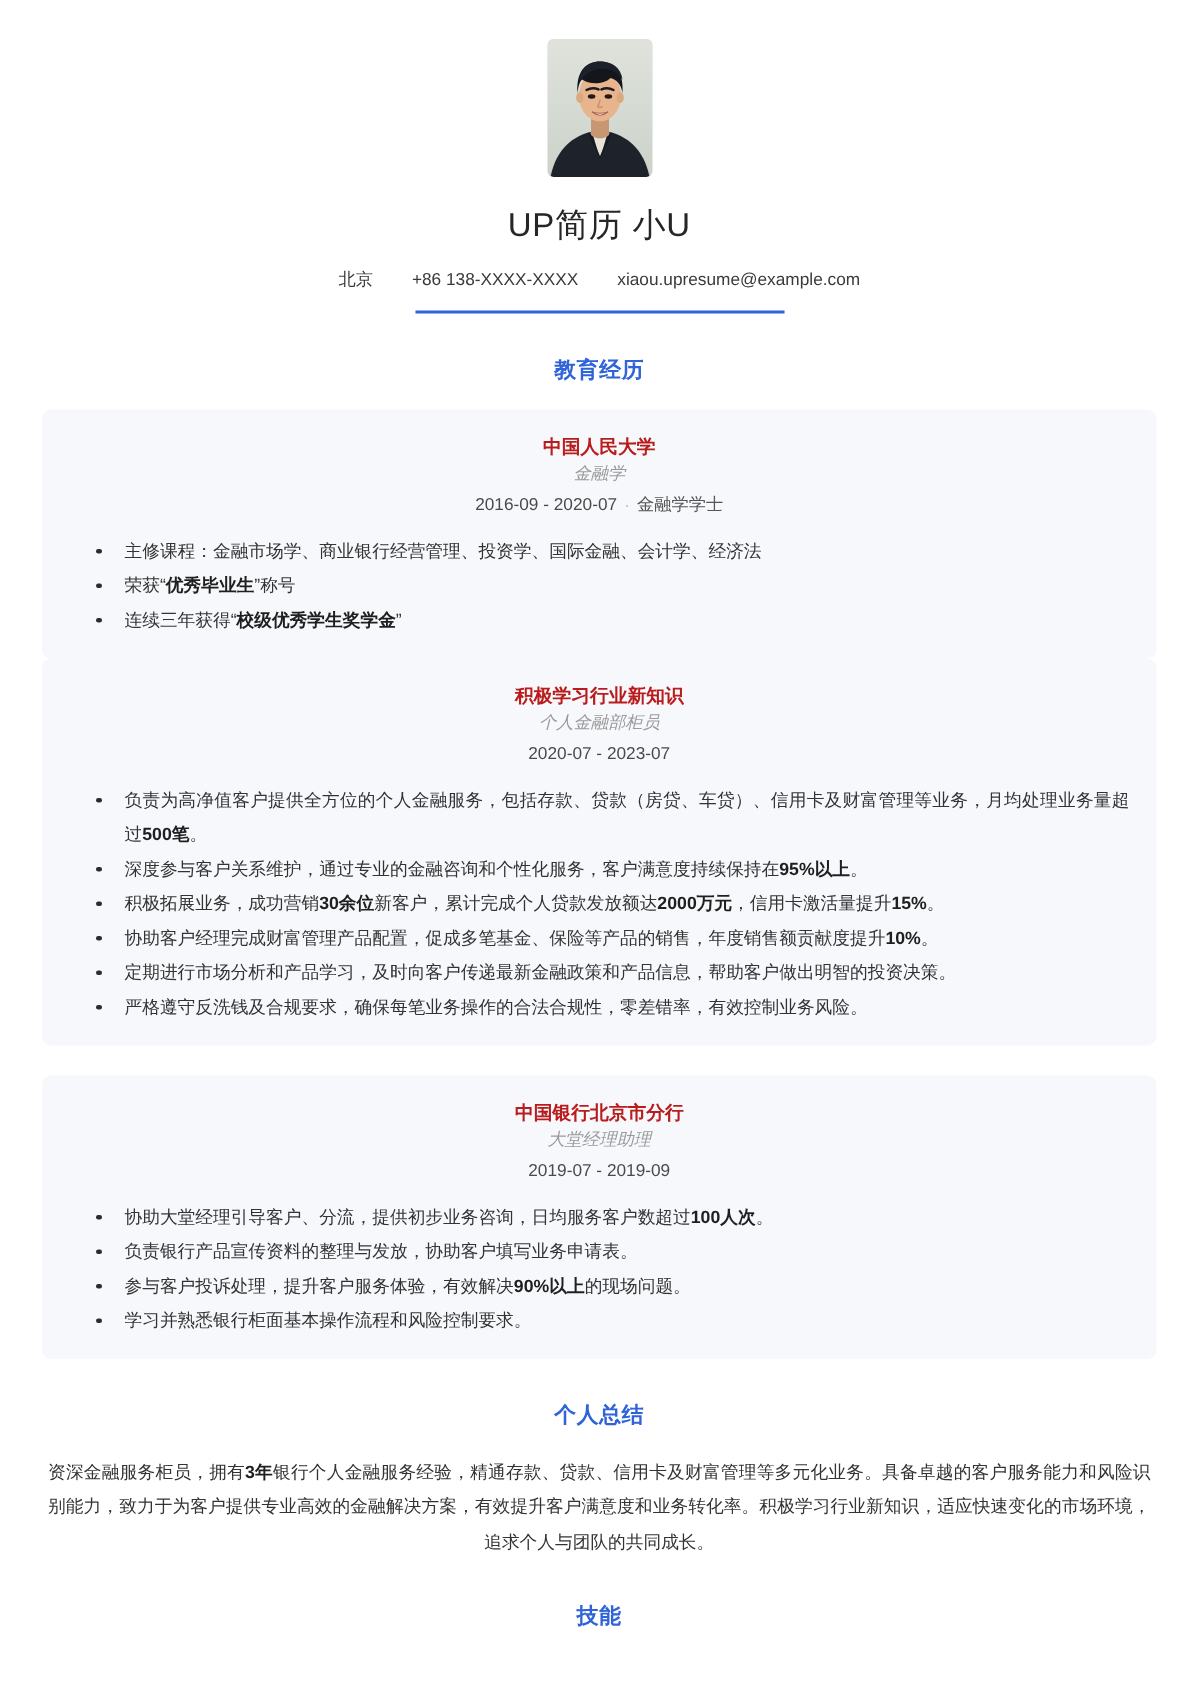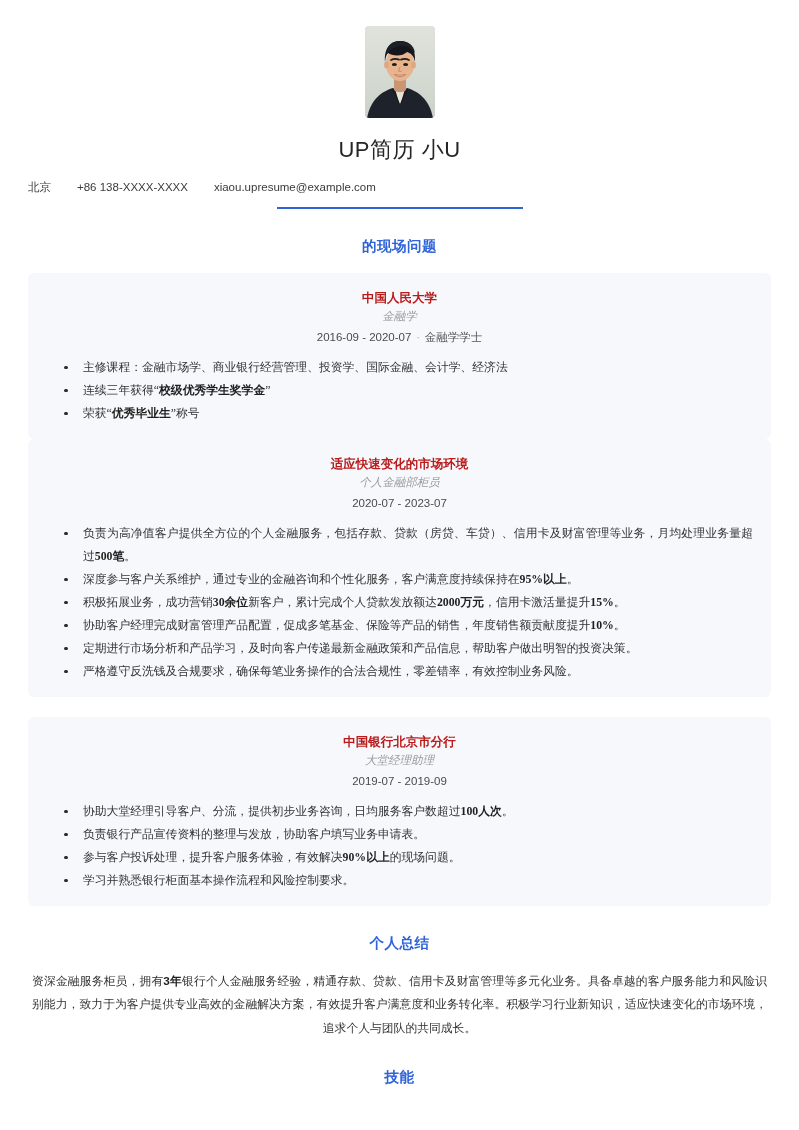--- a/index.html
+++ b/index.html
@@ -50,20 +50,21 @@
     font-size: 22px;
     font-weight: 400;
     letter-spacing: 0.5px;
     color: #262626;
     line-height: 1.3;
   }
 
   .contact-row {
     margin-top: 14px;
     display: flex;
+    justify-content: center;
     align-items: baseline;
     gap: 26px;
     font-size: 11.5px;
     color: #3a3a3a;
     line-height: 1.4;
   }
 
   .header-rule {
     margin: 12px auto 0 auto;
     width: 246px;
@@ -128,21 +129,20 @@
     padding: 0;
   }
 
   ul.bullets li {
     position: relative;
     padding-left: 37px;
     font-size: 11.8px;
     line-height: 1.95;
     color: #333333;
     text-align: justify;
-    font-family: Liberation Serif, serif;
   }
 
   ul.bullets li::before {
     content: "";
     position: absolute;
     left: 18px;
     top: 10px;
     width: 3.5px;
     height: 3.5px;
     border-radius: 50%;
@@ -219,43 +219,43 @@
     <div class="contact-row">
       <span>北京</span>
       <span>+86 138-XXXX-XXXX</span>
       <span>xiaou.upresume@example.com</span>
     </div>
 
     <div class="header-rule"></div>
   </div>
 
   <div class="section">
-    <div class="section-title">的现场问题</div>
+    <div class="section-title">教育经历</div>
 
     <div class="card">
       <div class="entry-head">
         <div class="entry-org">中国人民大学</div>
         <div class="entry-role">金融学</div>
         <div class="entry-meta">
           <span>2016-09 - 2020-07</span><span class="dot">·</span><span class="degree">金融学学士</span>
         </div>
       </div>
       <ul class="bullets">
           <li>主修课程：金融市场学、商业银行经营管理、投资学、国际金融、会计学、经济法</li>
+          <li>荣获“<b>优秀毕业生</b>”称号</li>
           <li>连续三年获得“<b>校级优秀学生奖学金</b>”</li>
-          <li>荣获“<b>优秀毕业生</b>”称号</li>
         </ul>
     </div>
   </div>
 
   <div class="section">
 
     <div class="card">
       <div class="entry-head">
-        <div class="entry-org">适应快速变化的市场环境</div>
+        <div class="entry-org">积极学习行业新知识</div>
         <div class="entry-role">个人金融部柜员</div>
         <div class="entry-meta">
           <span>2020-07 - 2023-07</span>
         </div>
       </div>
       <ul class="bullets">
           <li>负责为高净值客户提供全方位的个人金融服务，包括存款、贷款（房贷、车贷）、信用卡及财富管理等业务，月均处理业务量超过<b>500笔</b>。</li>
           <li>深度参与客户关系维护，通过专业的金融咨询和个性化服务，客户满意度持续保持在<b>95%以上</b>。</li>
           <li>积极拓展业务，成功营销<b>30余位</b>新客户，累计完成个人贷款发放额达<b>2000万元</b>，信用卡激活量提升<b>15%</b>。</li>
           <li>协助客户经理完成财富管理产品配置，促成多笔基金、保险等产品的销售，年度销售额贡献度提升<b>10%</b>。</li>

